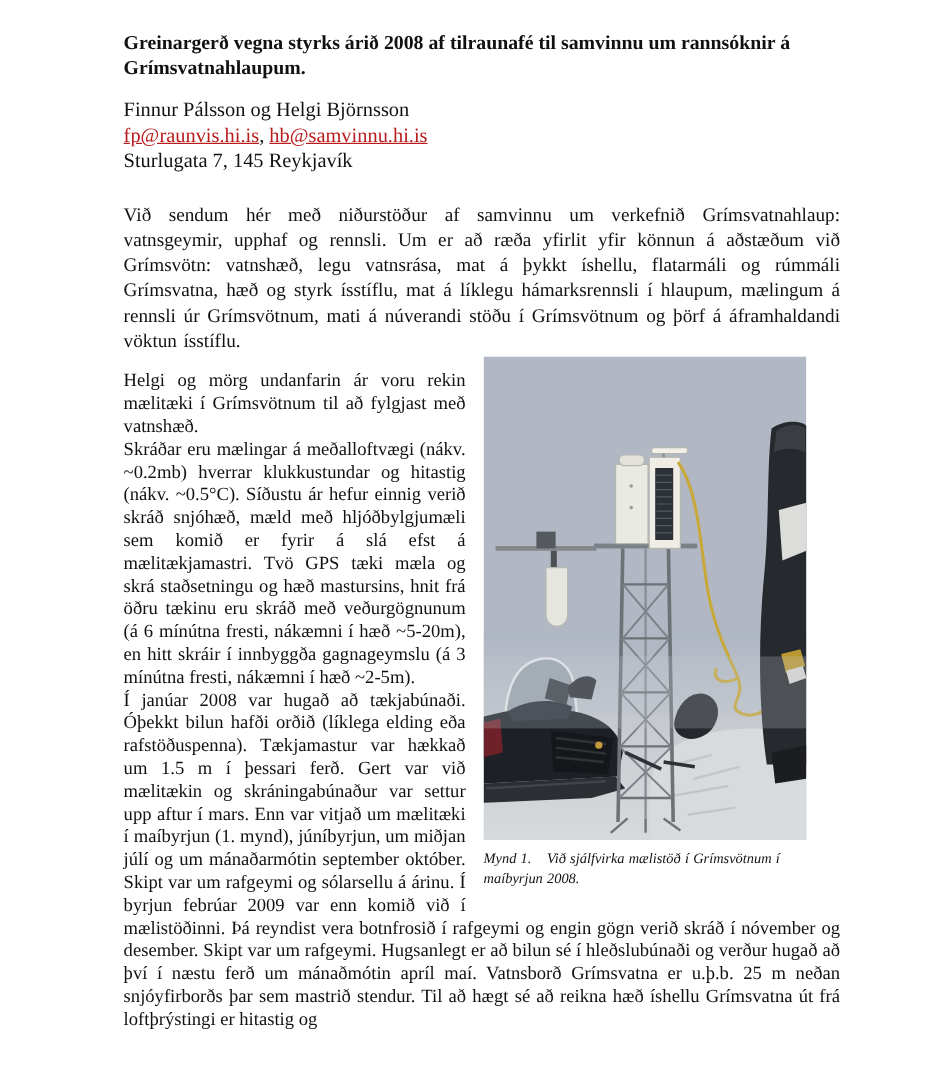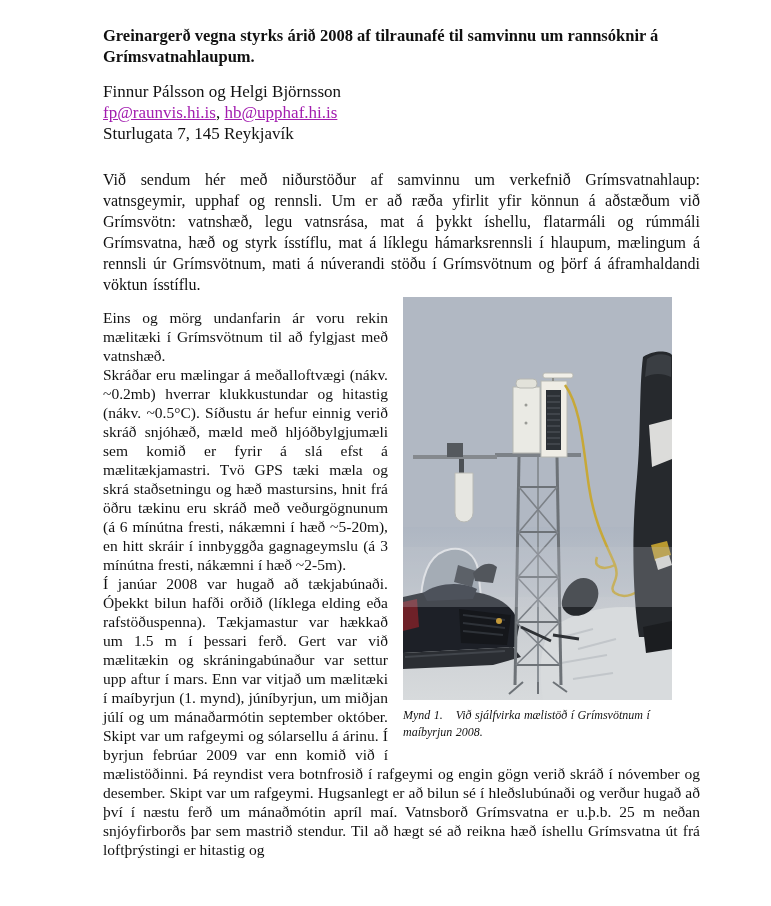--- a/index.html
+++ b/index.html
@@ -10,21 +10,21 @@
   .page{
     box-sizing:border-box;width:771px;height:906px;
     padding:25px 71px 0 103px;background:#ffffff;
   }
   .doc-title{
     font-size:16.5px;font-weight:bold;line-height:21px;margin:0 0 14px 0;
     text-align:left;letter-spacing:0px;
   }
   .authors-block{margin:0 0 25px 0;font-size:17px;line-height:21px;}
   .authors-block div{margin:0;}
-  .email-line a{color:#a21caf;text-decoration:underline;cursor:pointer;}
+  .email-line a{color:#b91c1c;text-decoration:underline;cursor:pointer;}
   .intro{
     font-size:16px;line-height:21px;text-align:justify;margin:16px 0 13px 0;
     word-spacing:1.5px;
   }
   .section{font-size:15.5px;line-height:19px;text-align:justify;}
   .section h2{
     font-size:16px;font-weight:bold;line-height:20px;margin:0 0 6px 0;text-align:left;
   }
   .section p{margin:0;}
   .photo-figure{
@@ -43,21 +43,21 @@
 </style>
 </head>
 <body>
 
 <div class="page">
 
   <h1 class="doc-title">Greinargerð vegna styrks árið 2008 af tilraunafé til samvinnu um rannsóknir á Grímsvatnahlaupum.</h1>
 
   <div class="authors-block">
     <div>Finnur Pálsson og Helgi Björnsson</div>
-    <div class="email-line"><a>fp@raunvis.hi.is</a><span>, </span><a>hb@upphaf.hi.is</a></div>
+    <div class="email-line"><a>fp@raunvis.hi.is</a><span>, </span><a>hb@samvinnu.hi.is</a></div>
     <div>Sturlugata 7, 145 Reykjavík</div>
   </div>
 
   <p class="intro">Við sendum hér með niðurstöður af samvinnu um verkefnið Grímsvatnahlaup: vatnsgeymir, upphaf og rennsli.  Um er að ræða yfirlit yfir könnun á aðstæðum við Grímsvötn: vatnshæð, legu vatnsrása, mat á þykkt íshellu, flatarmáli og rúmmáli Grímsvatna, hæð og styrk ísstíflu, mat á líklegu hámarksrennsli í hlaupum, mælingum á rennsli úr Grímsvötnum, mati á núverandi stöðu í Grímsvötnum og þörf á áframhaldandi vöktun ísstíflu.</p>
 
   <div class="section">
 
     <figure class="photo-figure">
       <span class="photo-frame">
 
@@ -161,19 +161,19 @@
             <path d="M240,330 l29,-6 0,28 -26,4 Z" fill="#1b1d20"></path>
           </g>
 
           <rect x="0" y="250" width="269" height="60" fill="#c3c8ce" opacity="0.25"></rect>
         </svg>
       </span>
       <figcaption class="figure-caption"><span class="cap-label">Mynd 1.</span><span>Við sjálfvirka mælistöð í Grímsvötnum í maíbyrjun 2008.</span></figcaption>
     </figure>
 
 
-    <p>Eins og mörg undanfarin ár voru rekin mælitæki í Grímsvötnum til að fylgjast með vatnshæð.</p>
+    <p>Helgi og mörg undanfarin ár voru rekin mælitæki í Grímsvötnum til að fylgjast með vatnshæð.</p>
     <p>Skráðar eru mælingar á meðalloftvægi (nákv. ~0.2mb) hverrar klukkustundar og hitastig (nákv. ~0.5°C). Síðustu ár hefur einnig verið skráð snjóhæð, mæld með hljóðbylgjumæli sem komið er fyrir á slá efst á mælitækjamastri. Tvö GPS tæki mæla og skrá staðsetningu og hæð mastursins, hnit frá öðru tækinu eru skráð með veðurgögnunum (á 6 mínútna fresti, nákæmni í hæð ~5-20m), en hitt skráir í innbyggða gagnageymslu (á 3 mínútna fresti, nákæmni í hæð ~2-5m).</p>
     <p>Í janúar 2008 var hugað að tækjabúnaði. Óþekkt bilun hafði orðið (líklega elding eða rafstöðuspenna). Tækjamastur var hækkað um 1.5 m í þessari ferð. Gert var við mælitækin og skráningabúnaður var settur upp aftur í mars. Enn var vitjað um mælitæki í maíbyrjun (1. mynd), júníbyrjun, um miðjan júlí og um mánaðarmótin september október. Skipt var um rafgeymi og sólarsellu á árinu. Í byrjun febrúar 2009 var enn komið við í mælistöðinni. Þá reyndist vera botnfrosið í rafgeymi og engin gögn verið skráð í nóvember og desember.  Skipt var um rafgeymi. Hugsanlegt er að bilun sé í hleðslubúnaði og verður hugað að því í næstu ferð um mánaðmótin apríl maí.  Vatnsborð  Grímsvatna er u.þ.b. 25 m neðan snjóyfirborðs  þar sem mastrið stendur. Til að hægt sé að reikna hæð íshellu Grímsvatna út frá loftþrýstingi er hitastig og</p>
 
   </div>
 
 </div>
 
 </body></html>

